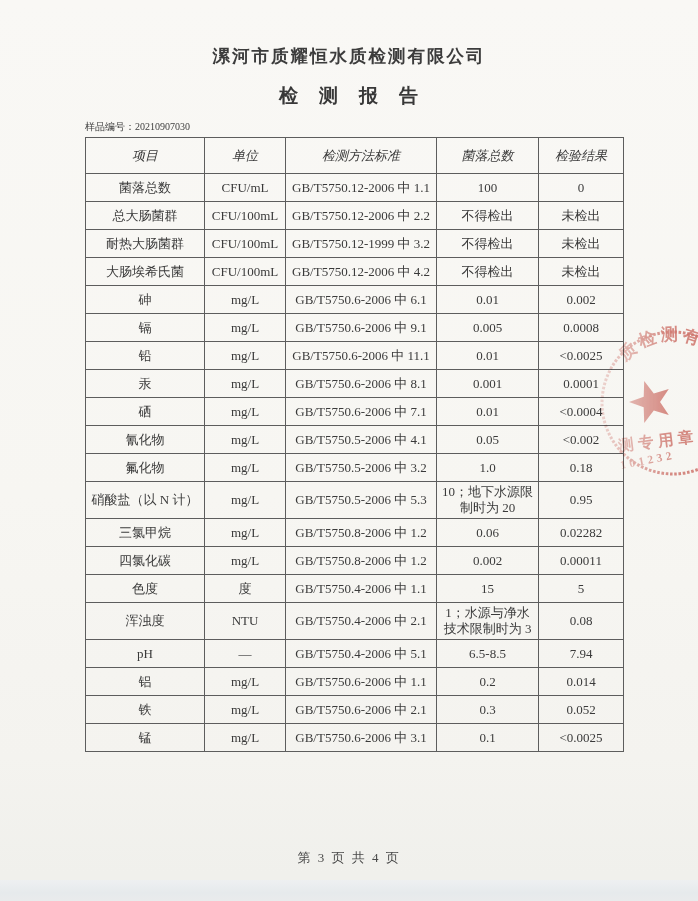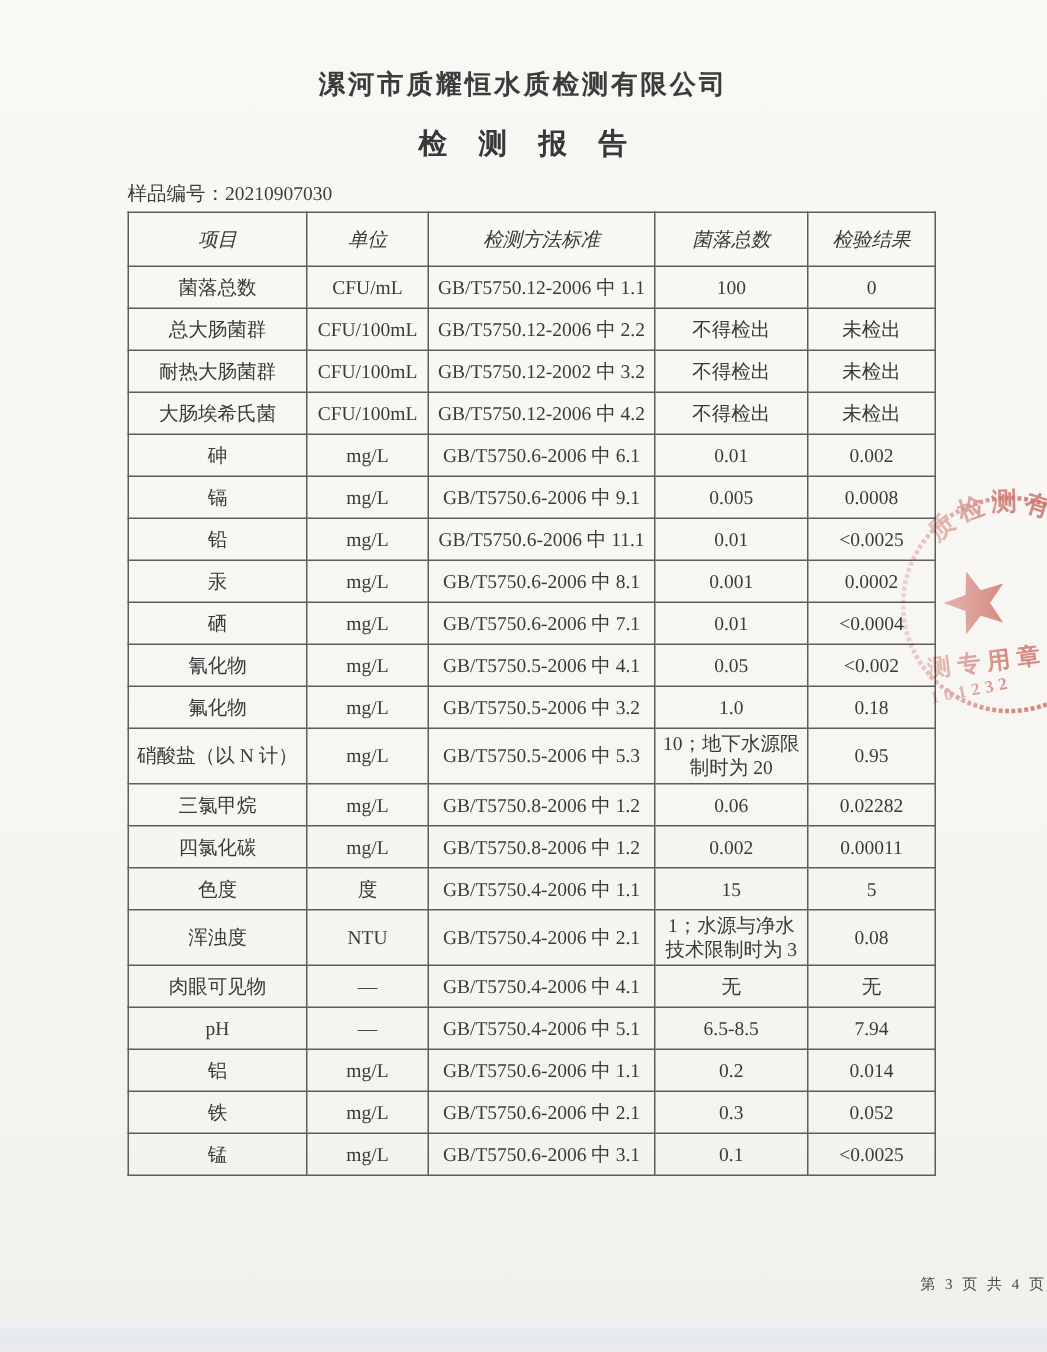--- a/index.html
+++ b/index.html
@@ -36,21 +36,21 @@
   .report-title {
     margin-top: 15px;
     text-align: center;
     font-size: 19px;
     font-weight: 600;
     letter-spacing: 1px;
     color: #383838;
   }
   .sample-line {
     margin: 11px 0 3px 85px;
-    font-size: 13px;
+    font-size: 10px;
     color: #3d3d3d;
   }
   table.report {
     border-collapse: collapse;
     table-layout: fixed;
     width: 538px;
     margin-left: 85px;
     font-size: 13px;
     color: #3a3a3a;
   }
@@ -73,22 +73,22 @@
   }
   col.w-item   { width: 119px; }
   col.w-unit   { width: 81px; }
   col.w-method { width: 151px; }
   col.w-limit  { width: 102px; }
   col.w-result { width: 85px; }
   .footer {
     position: absolute;
     left: 0; right: 0;
     top: 849px;
-    text-align: right;
-    font-size: 10px;
+    text-align: center;
+    font-size: 13px;
     letter-spacing: 2px;
     color: #4a4a4a;
   }
   .stamp {
     position: absolute;
     left: 573px;
     top: 303px;
     width: 200px;
     height: 200px;
     pointer-events: none;
@@ -140,21 +140,21 @@
           <td>总大肠菌群</td>
           <td>CFU/100mL</td>
           <td>GB/T5750.12-2006 中 2.2</td>
           <td>不得检出</td>
           <td>未检出</td>
         </tr>
 
         <tr>
           <td>耐热大肠菌群</td>
           <td>CFU/100mL</td>
-          <td>GB/T5750.12-2002 中 3.2</td>
+          <td>GB/T5750.12-1999 中 3.2</td>
           <td>不得检出</td>
           <td>未检出</td>
         </tr>
 
         <tr>
           <td>大肠埃希氏菌</td>
           <td>CFU/100mL</td>
           <td>GB/T5750.12-2006 中 4.2</td>
           <td>不得检出</td>
           <td>未检出</td>
@@ -183,21 +183,21 @@
           <td>GB/T5750.6-2006 中 11.1</td>
           <td>0.01</td>
           <td>&lt;0.0025</td>
         </tr>
 
         <tr>
           <td>汞</td>
           <td>mg/L</td>
           <td>GB/T5750.6-2006 中 8.1</td>
           <td>0.001</td>
-          <td>0.0002</td>
+          <td>0.0001</td>
         </tr>
 
         <tr>
           <td>硒</td>
           <td>mg/L</td>
           <td>GB/T5750.6-2006 中 7.1</td>
           <td>0.01</td>
           <td>&lt;0.0004</td>
         </tr>
 
@@ -251,27 +251,20 @@
 
         <tr>
           <td>浑浊度</td>
           <td>NTU</td>
           <td>GB/T5750.4-2006 中 2.1</td>
           <td>1；水源与净水技术限制时为 3</td>
           <td>0.08</td>
         </tr>
 
 
-        <tr>
-          <td>肉眼可见物</td>
-          <td>—</td>
-          <td>GB/T5750.4-2006 中 4.1</td>
-          <td>无</td>
-          <td>无</td>
-        </tr>
 
         <tr>
           <td>pH</td>
           <td>—</td>
           <td>GB/T5750.4-2006 中 5.1</td>
           <td>6.5-8.5</td>
           <td>7.94</td>
         </tr>
 
         <tr>

